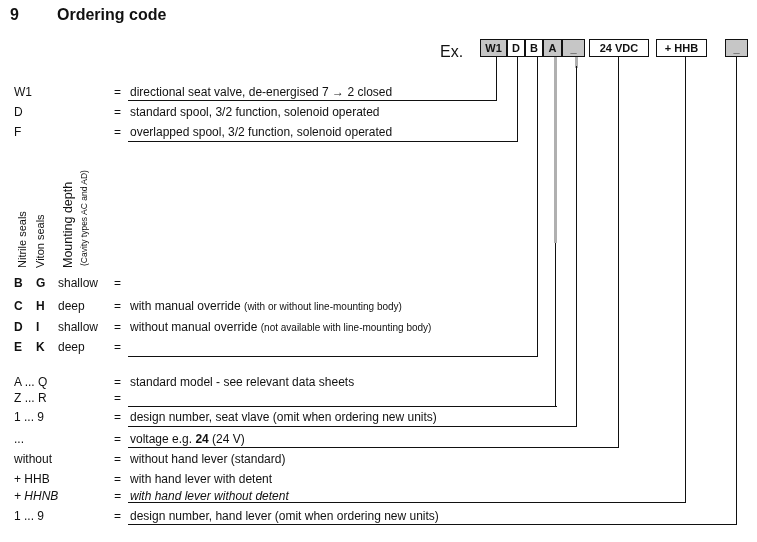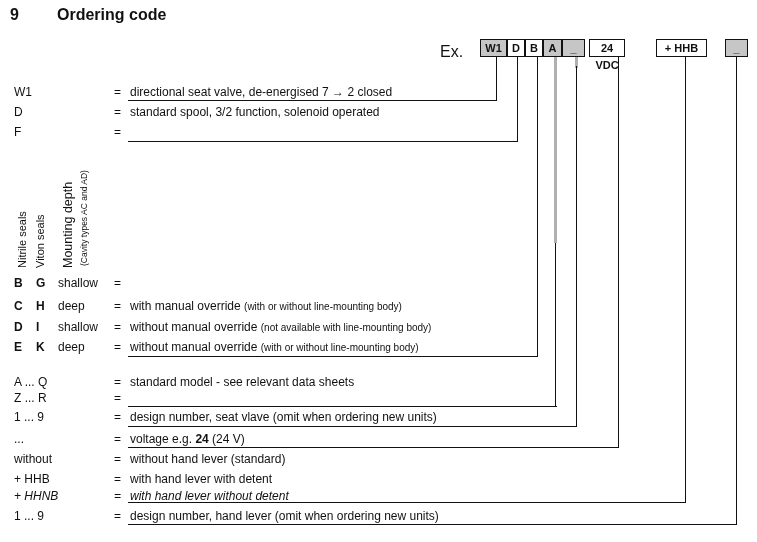--- a/index.html
+++ b/index.html
@@ -61,21 +61,21 @@
 
   <div class="title-num">9</div>
   <div class="title-text">Ordering code</div>
 
   <div class="ex-label">Ex.</div>
   <div class="code-box shaded" style="left:480px;width:27px;">W1</div>
   <div class="code-box" style="left:507px;width:18px;">D</div>
   <div class="code-box" style="left:525px;width:18px;">B</div>
   <div class="code-box shaded" style="left:543px;width:19px;">A</div>
   <div class="code-box shaded" style="left:562px;width:23px;">_</div>
-  <div class="code-box" style="left:589px;width:36px;">24 VDC</div>
+  <div class="code-box" style="left:589px;width:60px;">24 VDC</div>
   <div class="code-box" style="left:656px;width:51px;">+ HHB</div>
   <div class="code-box shaded" style="left:725px;width:23px;">_</div>
 
   <div class="vline" style="left:496px;top:57px;height:43px;"></div>
   <div class="vline" style="left:517px;top:57px;height:84px;"></div>
   <div class="vline" style="left:537px;top:57px;height:299px;"></div>
   <div class="vline gray" style="left:554px;top:57px;height:186px;"></div>
   <div class="vline" style="left:555px;top:243px;height:163px;"></div>
   <div class="vline gray" style="left:575px;top:57px;height:11px;"></div>
   <div class="vline" style="left:576px;top:66px;height:360px;"></div>
@@ -103,20 +103,21 @@
     <span class="desc">directional seat valve, de-energised 7 → 2 closed</span>
   </div>
   <div class="row" style="top:105px;">
     <span class="c1">D</span>
     <span class="eq">=</span>
     <span class="desc">standard spool, 3/2 function, solenoid operated</span>
   </div>
   <div class="row" style="top:125px;">
     <span class="c1">F</span>
     <span class="eq">=</span>
+    <span class="desc">overlapped spool, 3/2 function, solenoid operated</span>
   </div>
 
   <div class="row boldcode" style="top:276px;">
     <span class="c1">B</span>
     <span class="c2">G</span>
     <span class="c3">shallow</span>
     <span class="eq">=</span>
   </div>
   <div class="row boldcode" style="top:299px;">
     <span class="c1">C</span>
@@ -130,21 +131,20 @@
     <span class="c2">I</span>
     <span class="c3">shallow</span>
     <span class="eq">=</span>
     <span class="desc"><span>without manual override</span> <span class="small">(not available with line-mounting body)</span></span>
   </div>
   <div class="row boldcode" style="top:340px;">
     <span class="c1">E</span>
     <span class="c2">K</span>
     <span class="c3">deep</span>
     <span class="eq">=</span>
-    <span class="desc"><span>without manual override</span> <span class="small">(with or without line-mounting body)</span></span>
   </div>
 
   <div class="row" style="top:375px;padding-left:8px;">
     <span class="c1">A ... Q</span>
     <span class="eq">=</span>
     <span class="desc">standard model - see relevant data sheets</span>
   </div>
   <div class="row" style="top:391px;">
     <span class="c1">Z ... R</span>
     <span class="eq">=</span>

